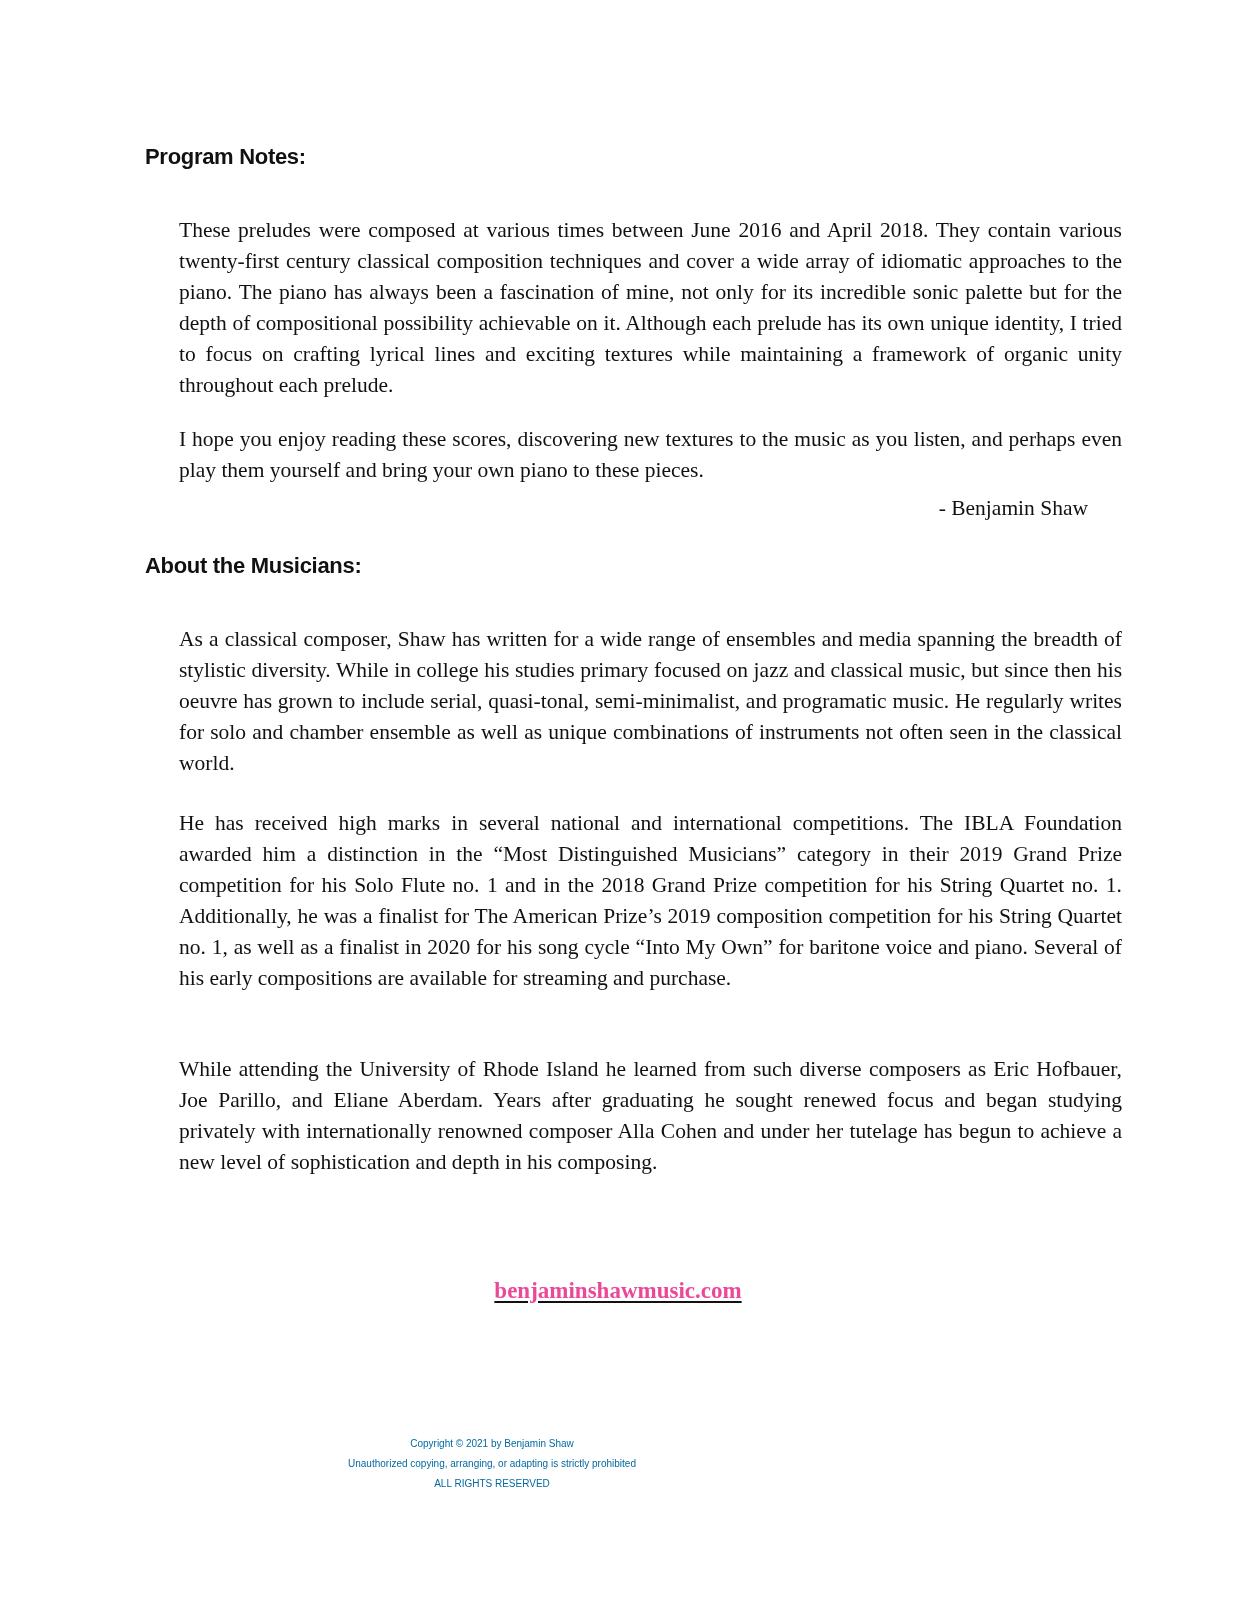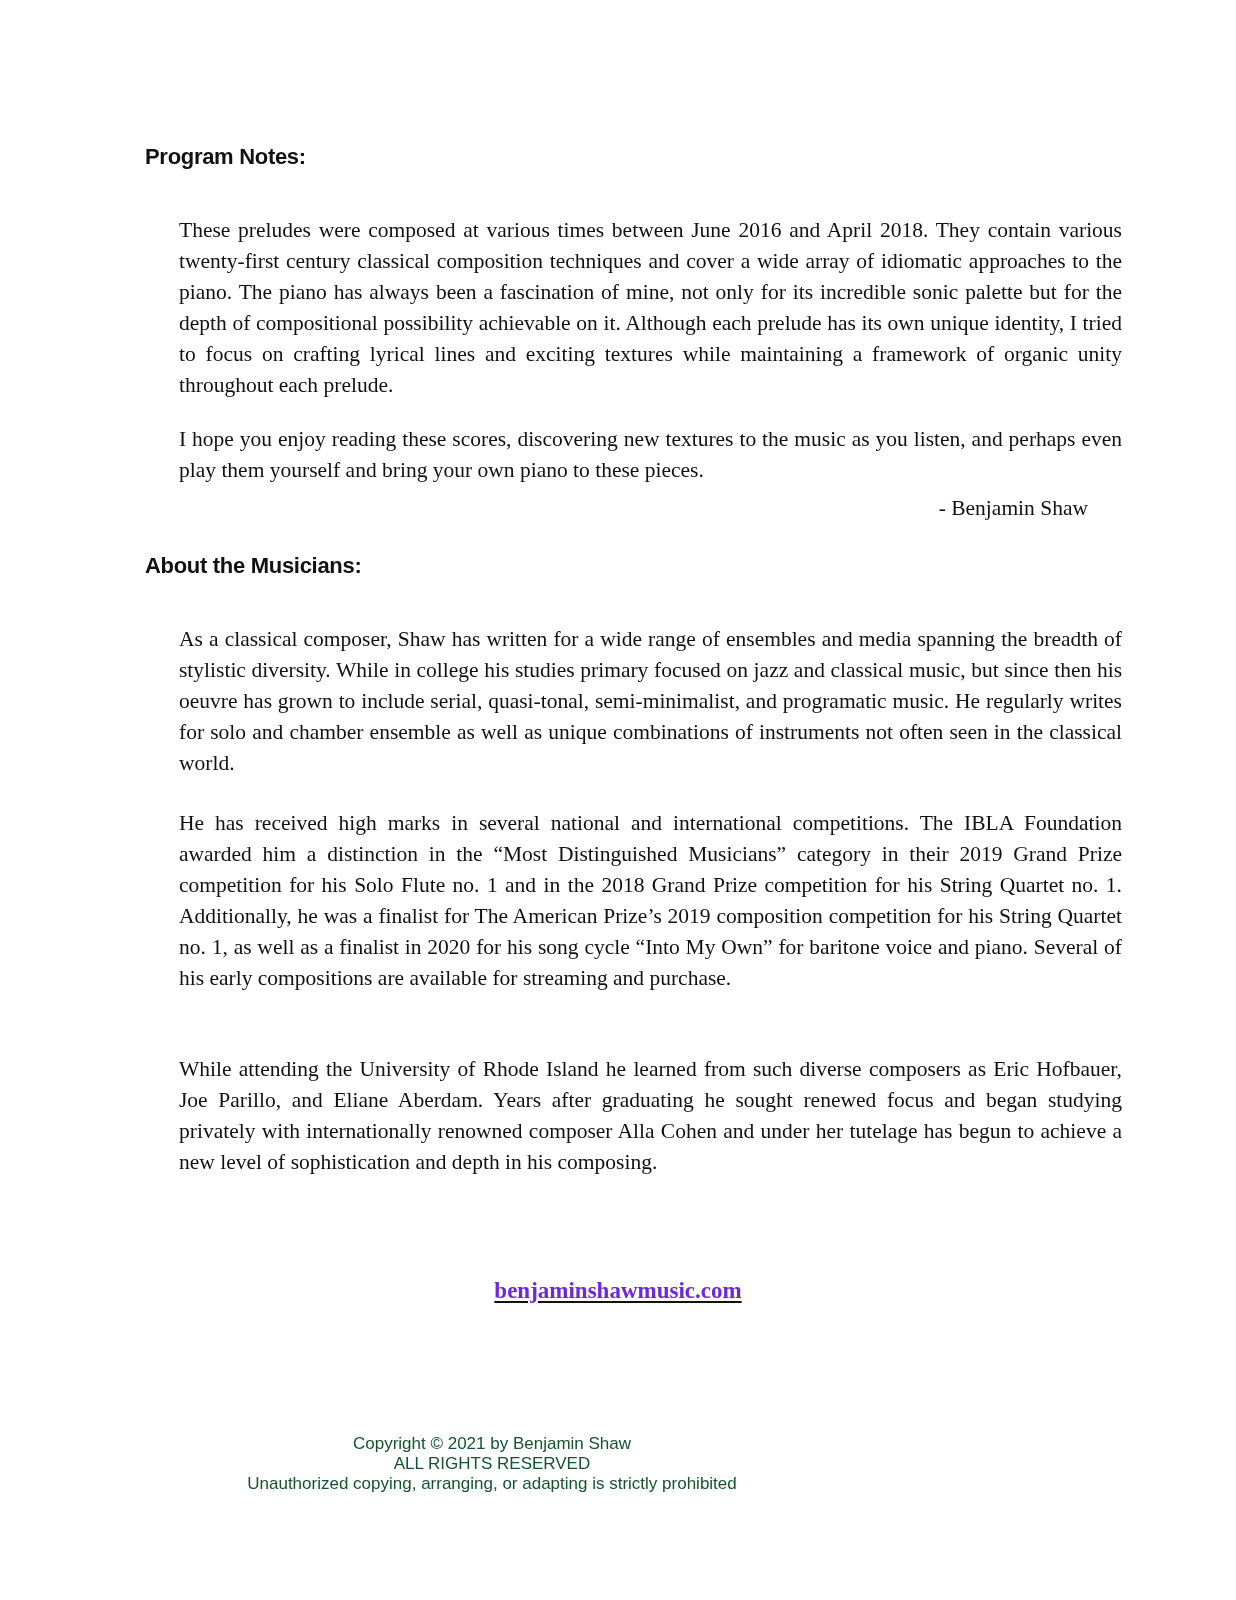--- a/index.html
+++ b/index.html
@@ -16,25 +16,25 @@
     }
     .signature {
       position: absolute; right: 0; width: 943px; text-align: right;
       font-family: Liberation Serif, serif; font-size: 21.5px; line-height: 31px;
     }
     .website {
       position: absolute; left: 0; width: 1236px; top: 1278px; text-align: center;
       font-family: "Liberation Serif", "DejaVu Serif", serif; font-weight: bold; font-size: 23px;
       text-decoration: underline; text-underline-offset: 3px;
     }
-    .website a { color: #6d28d9; }
+    .website a { color: #ec4899; }
     .footer {
       position: absolute; left: 0; width: 984px; top: 1434px; text-align: center;
-      font-family: "Liberation Sans", "DejaVu Sans", sans-serif; font-size: 17px; line-height: 20px;
-      color: #14532d;
+      font-family: "Liberation Sans", "DejaVu Sans", sans-serif; font-size: 10px; line-height: 20px;
+      color: #0369a1;
     }
     .footer div { margin: 0; }
   </style>
 </head>
 <body>
 
 <div class="page">
   <div class="heading" style="top:144px;">Program Notes:</div>
 
   <p class="para" style="top:199px;">These preludes were composed at various times between June 2016 and April 2018. They contain various twenty-first century classical composition techniques and cover a wide array of idiomatic approaches to the piano. The piano has always been a fascination of mine, not only for its incredible sonic palette but for the depth of compositional possibility achievable on it. Although each prelude has its own unique identity, I tried to focus on crafting lyrical lines and exciting textures while maintaining a framework of organic unity throughout each prelude.</p>
@@ -48,15 +48,15 @@
   <p class="para" style="top:792px;">He has received high marks in several national and international competitions. The IBLA Foundation awarded him a distinction in the “Most Distinguished Musicians” category in their 2019 Grand Prize competition for his Solo Flute no. 1 and in the 2018 Grand Prize competition for his String Quartet no. 1. Additionally, he was a finalist for The American Prize’s 2019 composition competition for his String Quartet no. 1, as well as a finalist in 2020 for his song cycle “Into My Own” for baritone voice and piano. Several of his early compositions are available for streaming and purchase.</p>
   <p class="para" style="top:1038px;">While attending the University of Rhode Island he learned from such diverse composers as Eric Hofbauer, Joe Parillo, and Eliane Aberdam. Years after graduating he sought renewed focus and began studying privately with internationally renowned composer Alla Cohen and under her tutelage has begun to achieve a new level of sophistication and depth in his composing.</p>
 </div>
 
 <div class="website">
   <a>benjaminshawmusic.com</a>
 </div>
 
 <div class="footer">
   <div>Copyright © 2021 by Benjamin Shaw</div>
+  <div>Unauthorized copying, arranging, or adapting is strictly prohibited</div>
   <div>ALL RIGHTS RESERVED</div>
-  <div>Unauthorized copying, arranging, or adapting is strictly prohibited</div>
 </div>
 
 </body></html>

